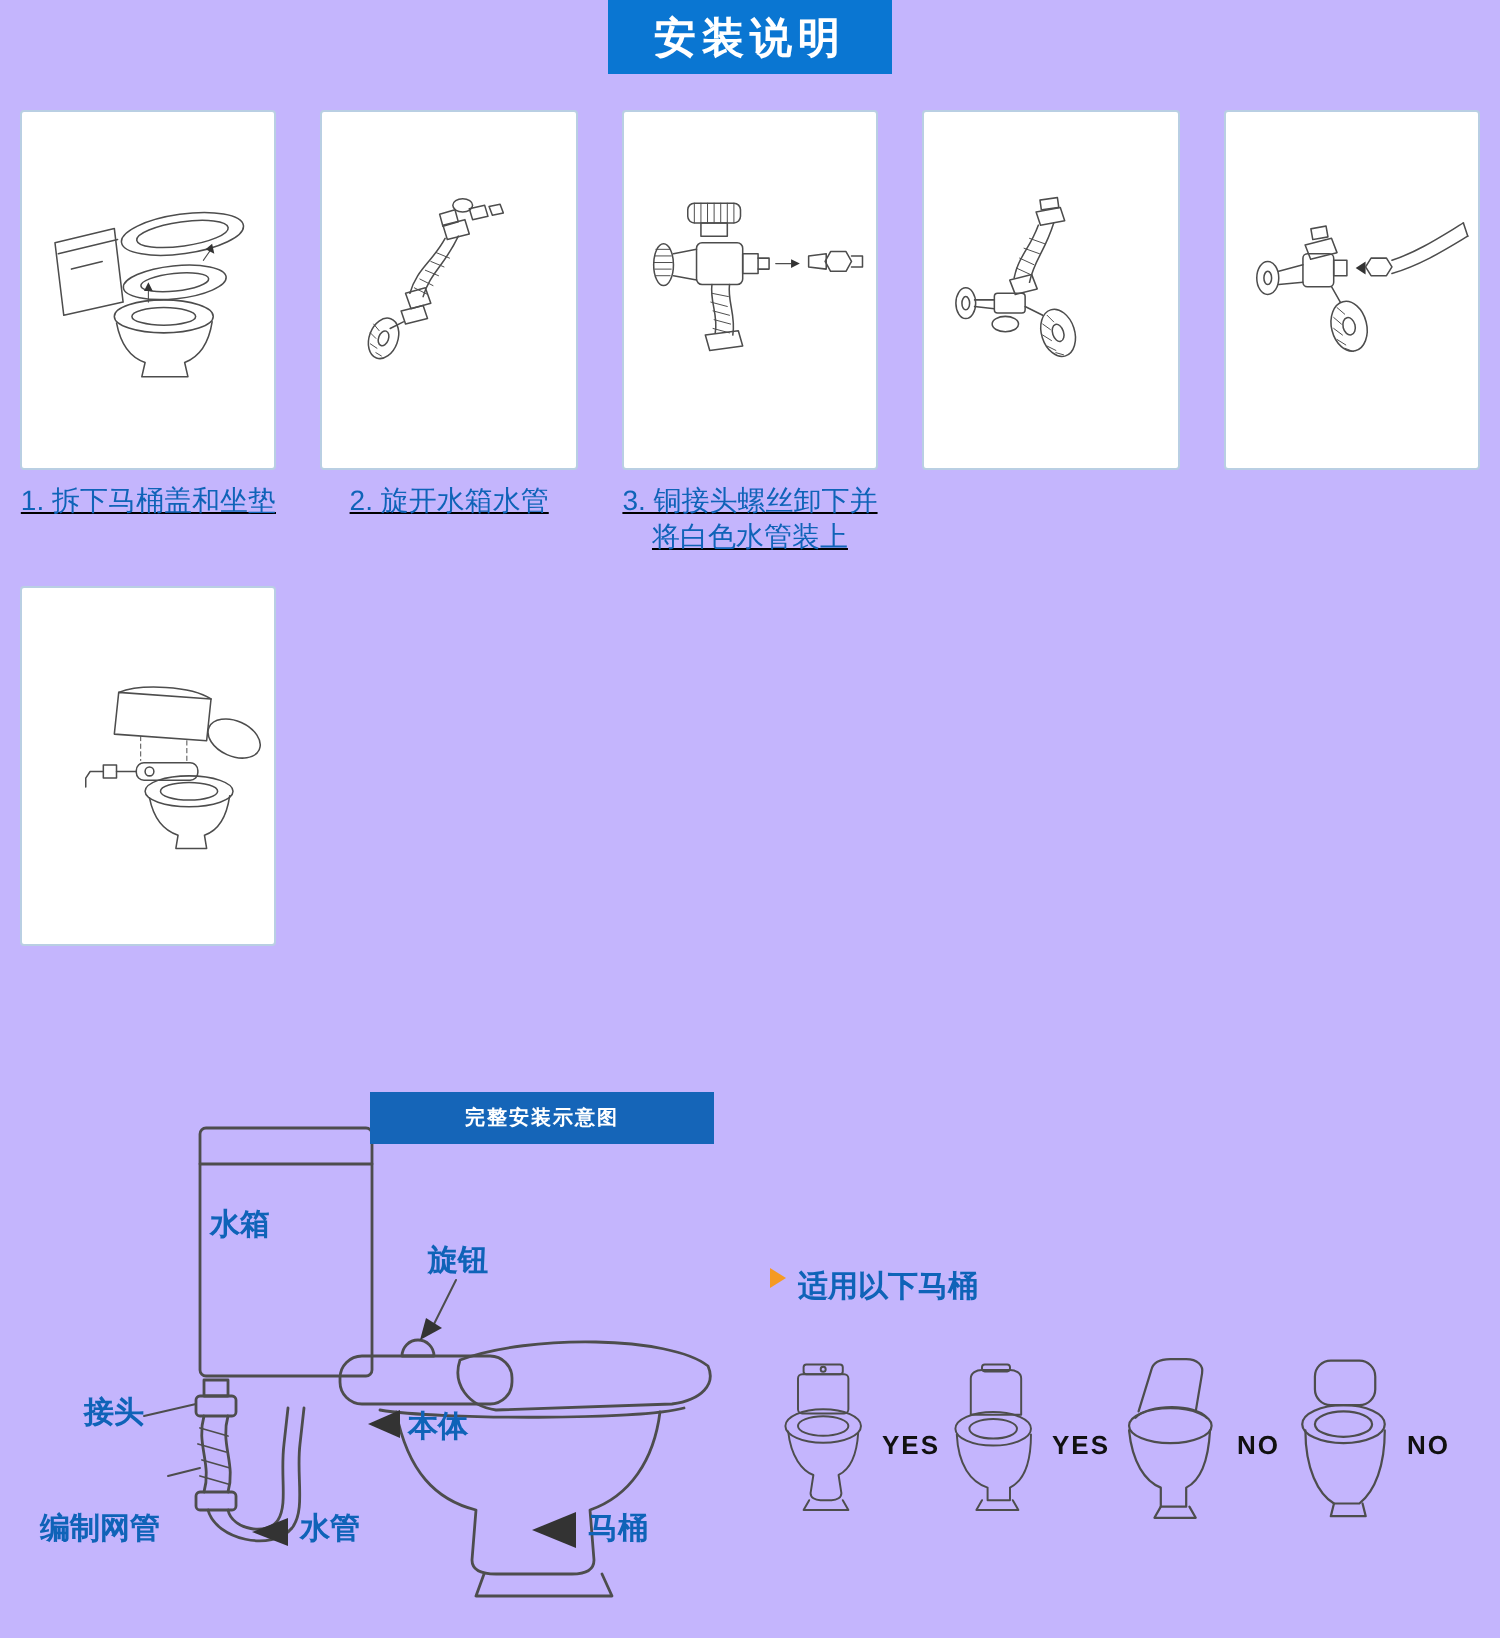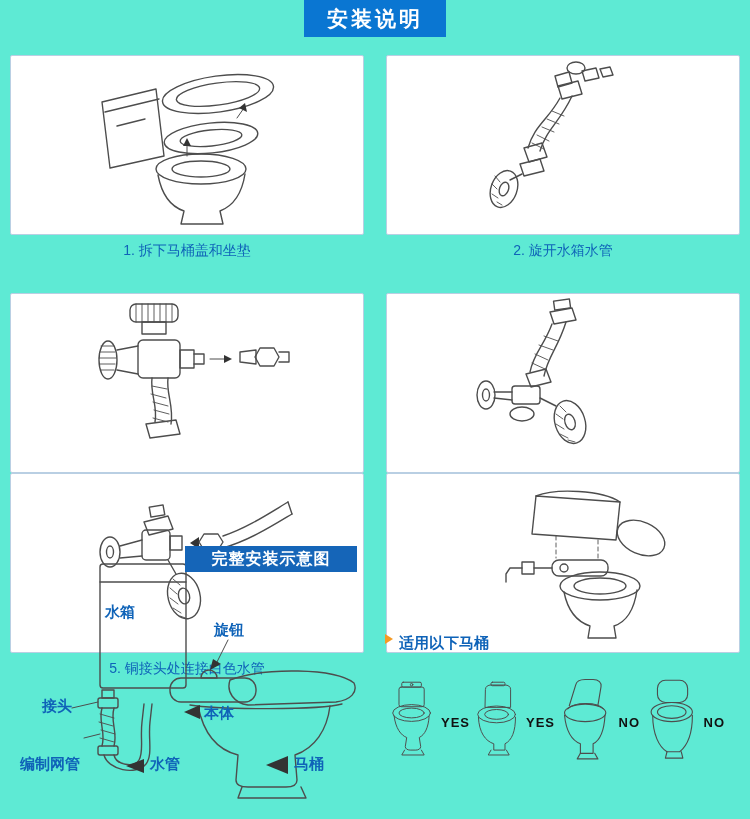--- a/index.html
+++ b/index.html
@@ -2,34 +2,34 @@
 <html><head>
 <meta charset="utf-8">
 <style>
   * { box-sizing: border-box; margin: 0; padding: 0; }
   html,body { background:#fff; }
   body {
     width: 750px; height: 819px;
     font-family: "Liberation Sans", "DejaVu Sans", sans-serif;
     position: relative; overflow: hidden;
   }
-  .page { position: relative; width: 750px; height: 819px; background: #5eead4; }
+  .page { position: relative; width: 750px; height: 819px; background: #c4b5fd; }
 
   
   .top-banner {
     position: absolute; top: 0; left: 50%; transform: translateX(-50%);
     width: 142px; height: 37px; background: #0a76d2; color: #fff;
     font-size: 21px; font-weight: bold; letter-spacing: 3px;
     display: flex; align-items: center; justify-content: center;
   }
 
   
   .steps {
     position: absolute; top: 55px; left: 10px; width: 730px;
-    display: grid; grid-template-columns: repeat(2, 1fr); column-gap: 22px;
+    display: grid; grid-template-columns: repeat(5, 1fr); column-gap: 22px; text-decoration: underline;
   }
   .step { display: flex; flex-direction: column; }
   .step-box {
     height: 180px; border: 1px solid #b9cfe3; border-radius: 2px;
     background: #fff; overflow: hidden;
   }
   .step-box svg { width: 100%; height: 100%; display: block; }
   .step-caption {
     height: 58px; padding-top: 7px; text-align: center;
     color: #0f63b8; font-size: 14px;
@@ -39,21 +39,21 @@
   g.art { stroke: #4d4d4d; fill: none; stroke-width: 1.4; stroke-linecap: round; stroke-linejoin: round; }
   g.art .thin { stroke-width: 0.9; }
   g.art .thin2 { stroke-width: 1; }
   g.art .fill { fill: #333; stroke: none; }
 
   
   .assembly { position: absolute; left: 20px; top: 540px; width: 355px; height: 278px; }
   .assembly svg { position: absolute; left: 0; top: 0; width: 355px; height: 278px; }
   .assembly-title {
     position: absolute; left: 165px; top: 6px; width: 172px; height: 26px;
-    background: #1565b8; color: #fff; font-size: 16px; font-weight: bold;
+    background: #1565b8; color: #fff; font-size: 10px; font-weight: bold;
     letter-spacing: 1px; display: flex; align-items: center; justify-content: center;
     z-index: 2;
   }
   .dlabel {
     position: absolute; z-index: 2; color: #0f63b8; font-size: 15px;
     font-weight: bold; white-space: nowrap;
   }
   .lbl-water-tank   { left: 85px;  top: 63px; }
   .lbl-knob         { left: 194px; top: 81px; }
   .lbl-connector    { left: 22px;  top: 157px; }
@@ -185,20 +185,21 @@
               <path d="M80,92 l15,3"></path>
                 <path d="M79,100 l15,4"></path>
                 <path d="M81,108 l15,4"></path>
               <path d="M82,116 l15,4"></path>
                 <path d="M81,124 l15,4"></path>
             </g>
             <path d="M74,130 l30,-4 4,14 -30,4 z"></path>
           </g>
         </svg>
       </div>
+      <div class="step-caption">3. 铜接头螺丝卸下并将白色水管装上</div>
     </div>
 
     <div class="step">
       <div class="step-box">
         <svg viewBox="0 0 230 178">
           <g class="art">
             <rect x="106" y="6" width="16" height="9" transform="rotate(-8 114 10)"></rect>
             <path d="M102,18 l22,-4 4,12 -22,4 z"></path>
             <path d="M104,30 C96,52 86,58 82,78"></path>
             <path d="M118,28 C110,54 100,62 96,82"></path>
@@ -253,21 +254,20 @@
             <g class="thin">
               <path d="M101,105 l7,6"></path>
                 <path d="M98,114 l7,6"></path>
                 <path d="M98,124 l8,6"></path>
               <path d="M101,134 l8,5"></path>
                 <path d="M108,142 l8,3"></path>
             </g>
           </g>
         </svg>
       </div>
-      <div class="step-caption">5. 铜接头处连接白色水管</div>
     </div>
 
     <div class="step">
       <div class="step-box">
         <svg viewBox="0 0 230 178">
           <g class="art">
             <path d="M88,22 L172,28 L168,66 L84,60 Z"></path>
             <path d="M88,22 C108,14 154,16 172,28"></path>
             <ellipse cx="193" cy="64" rx="25" ry="16" transform="rotate(24 193 64)"></ellipse>
             <g class="thin" stroke-dasharray="4,3">

